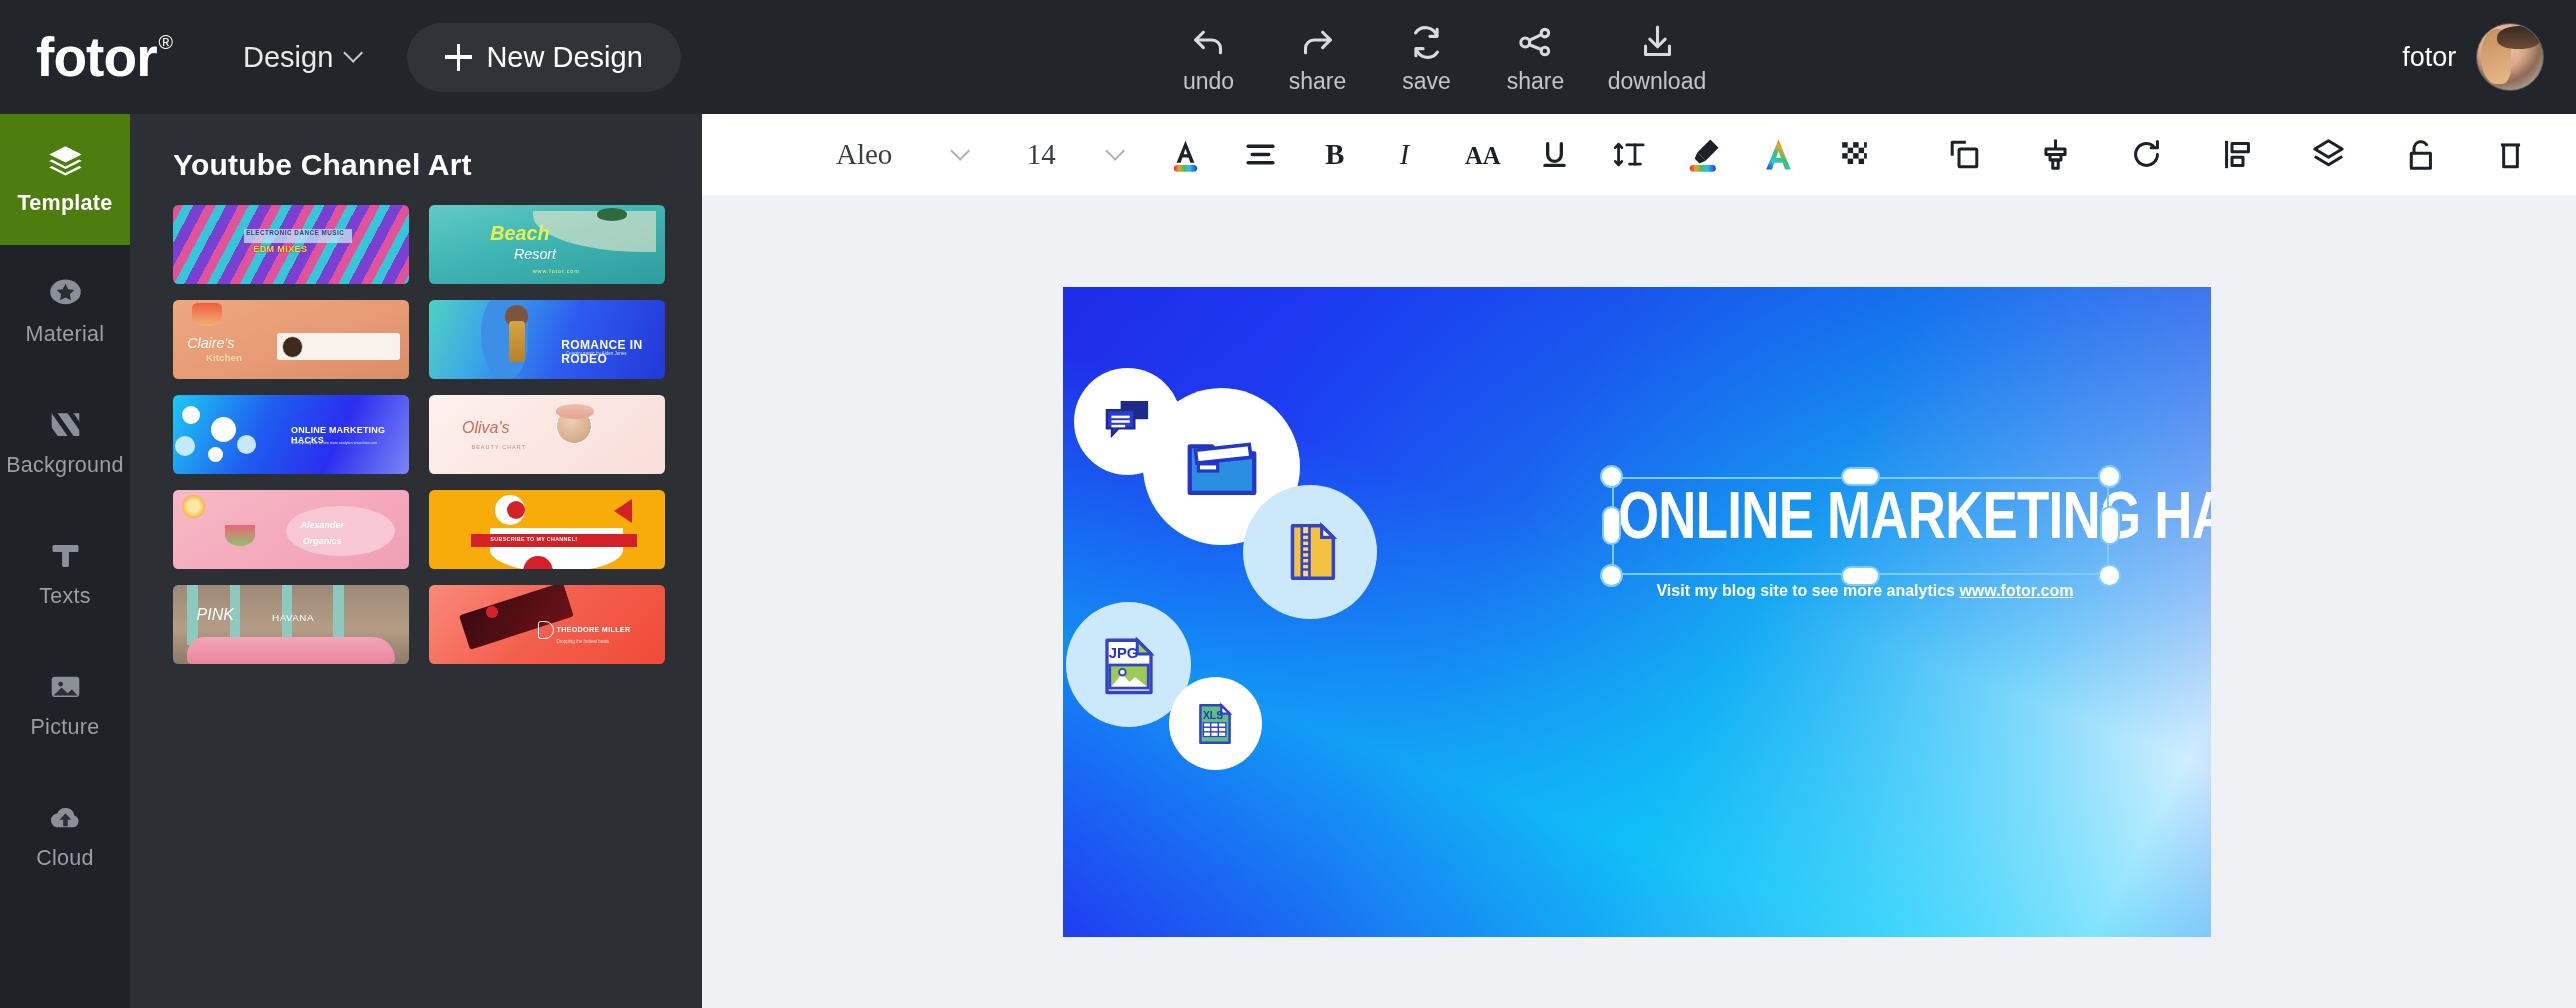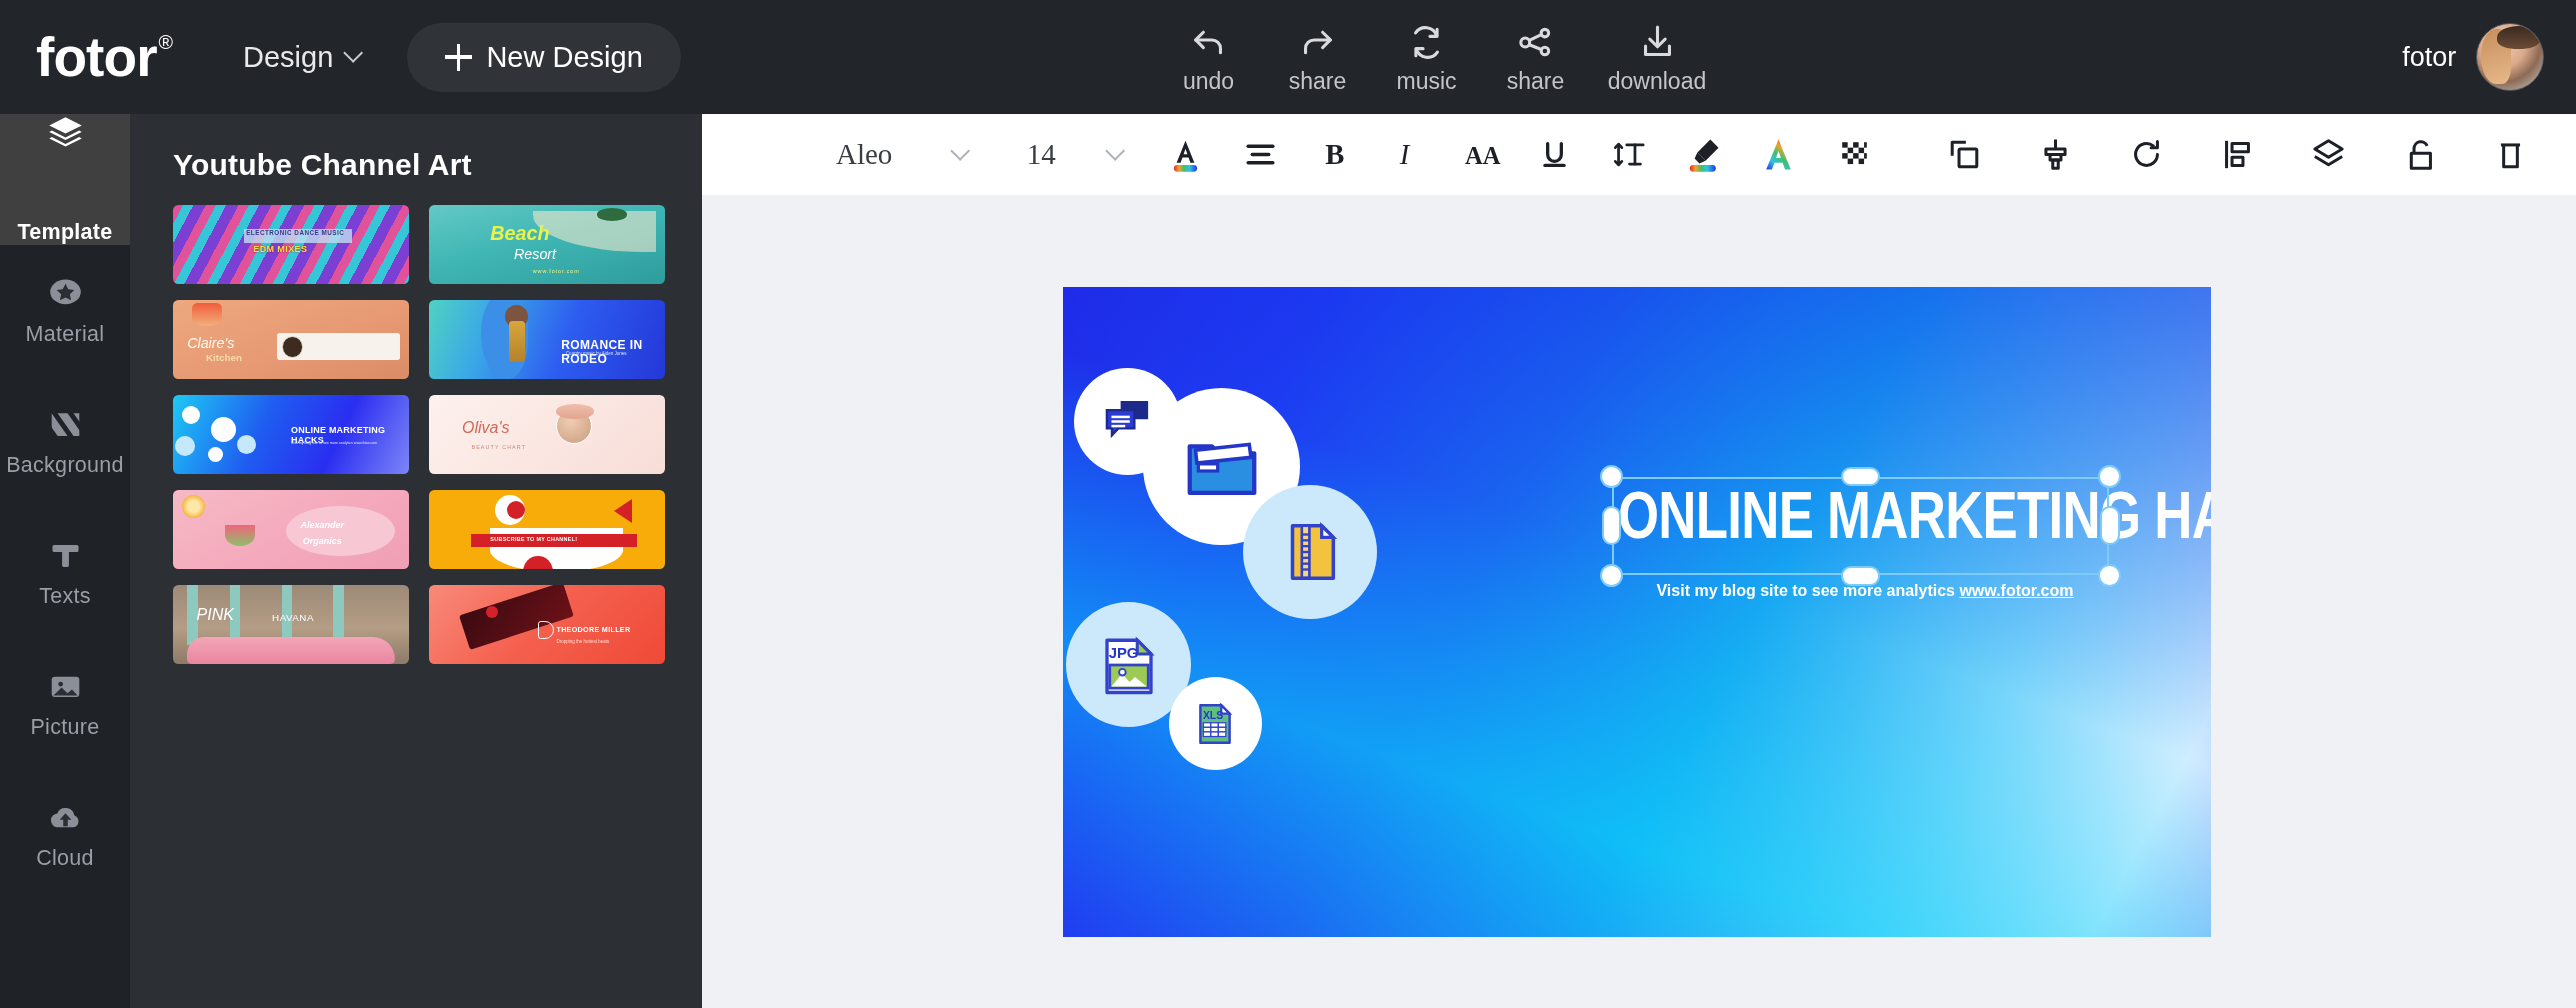--- a/index.html
+++ b/index.html
@@ -66,21 +66,21 @@
 
   
   .sidebar {
     position:absolute; left:0; top:114px; width:130px; height:894px;
     background:#1f2226;
   }
   .side-item {
     width:130px; height:131px; display:flex; flex-direction:column;
     align-items:center; justify-content:center; gap:9px; cursor:pointer;
   }
-  .side-item.active { background:#404040;justify-content:space-between; }
+  .side-item.active { background:#4d7c0f; }
   .side-item .s-ic { width:43px; height:39px; display:block; }
   .side-item .s-lbl { font-size:21.5px; color:#9a9ea6; letter-spacing:0.3px; }
   .side-item.active .s-lbl { color:#ffffff; font-weight:600; }
 
   
   .panel {
     position:absolute; left:130px; top:114px; width:572px; height:894px;
     background:#2c2f33; overflow:hidden;
   }
   .panel-title {
@@ -283,21 +283,21 @@
         <span class="lbl">share</span>
       </div>
 
       <div class="action">
         <svg class="ic" viewBox="0 0 24 24" fill="none" stroke="#d8dade" stroke-width="1.8" stroke-linecap="round" stroke-linejoin="round">
           <path d="M18 8 a7 7 0 0 0 -12.4 -1.6"></path>
           <path d="M6 16 a7 7 0 0 0 12.4 1.6"></path>
           <path d="M18.2 4.2 V8.4 H14"></path>
           <path d="M5.8 19.8 V15.6 H10"></path>
         </svg>
-        <span class="lbl">music</span>
+        <span class="lbl">save</span>
       </div>
 
       <div class="action">
         <svg class="ic" viewBox="0 0 24 24" fill="none" stroke="#d8dade" stroke-width="1.8" stroke-linecap="round" stroke-linejoin="round">
           <circle cx="6" cy="12" r="2.6"></circle>
           <circle cx="17.5" cy="6.5" r="2.2"></circle>
           <circle cx="17.5" cy="17" r="2.2"></circle>
           <path d="M8.4 10.8 L15.4 7.4"></path>
           <path d="M8.4 13.3 L15.4 16.1"></path>
         </svg>

